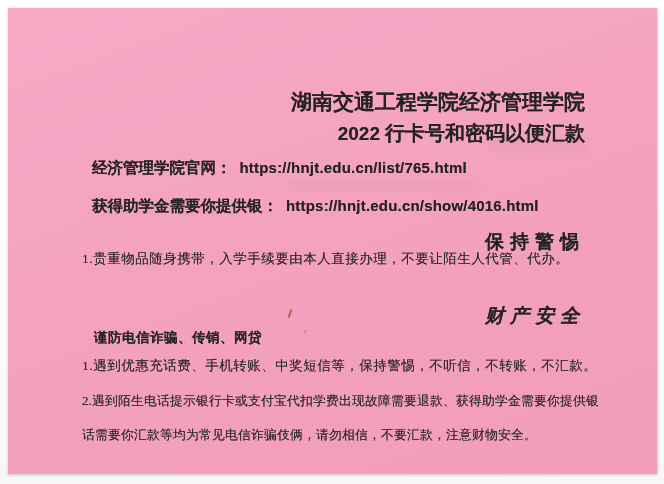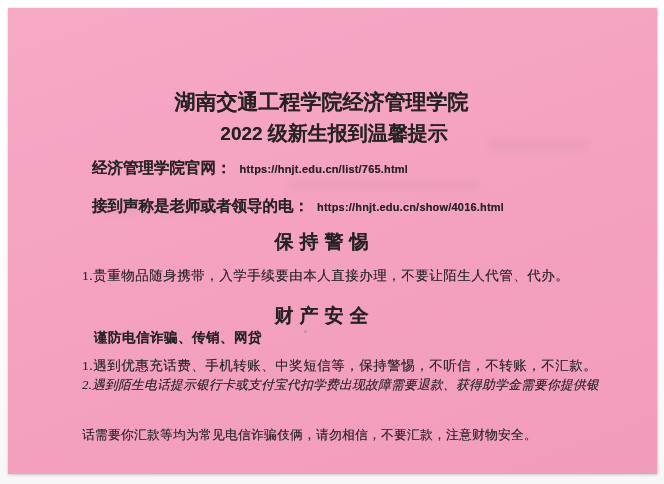--- a/index.html
+++ b/index.html
@@ -27,23 +27,23 @@
     box-shadow: 0 1px 3px rgba(0,0,0,0.18), 1px 0 2px rgba(0,0,0,0.08);
     overflow: hidden;
   }
   .line {
     position: absolute;
     white-space: nowrap;
     color: #262626;
     text-shadow: 0 0 0.5px rgba(40,20,30,0.55);
   }
   .centered {
-    left: 62px;
+    left: 74px;
     width: 503px;
-    text-align: center;
+    text-align: right;
   }
   .title {
     top: 80px;
     font-size: 21px;
     font-weight: bold;
     color: #232323;
   }
   .subtitle {
     top: 112px;
     font-size: 20px;
@@ -56,56 +56,56 @@
     margin-left: 25px;
   }
   .link-line {
     left: 84px;
     font-size: 15.5px;
     font-weight: bold;
     color: #242424;
   }
   .link-line .url {
     font-family: "Liberation Sans", "DejaVu Sans", sans-serif;
-    font-size: 11px;
+    font-size: 15px;
     margin-left: 8px;
     letter-spacing: 0.2px;
   }
   .link1 { top: 150px; }
   .link2 { top: 188px; }
   .sec-heading {
     font-size: 19px;
     font-weight: bold;
     letter-spacing: 6px;
     text-indent: 6px;
     color: #232323;
   }
   .sec1-heading { top: 221px; }
-  .sec2-heading { top: 295px; }
+  .sec2-heading { top: 295px; font-style: italic; }
   .body-line {
     left: 74px;
     font-size: 13.5px;
     letter-spacing: 0.5px;
     color: #2b2b2b;
     line-height: 19px;
   }
-  .s1-item1 { top: 258px; }
+  .s1-item1 { top: 241px; }
   .s1-item2 { top: 276px; }
   .warning {
     top: 320px;
     font-weight: bold;
     color: #242424;
     margin-left: 12px;
   }
   .s2-item1 { top: 348px; }
   .para-line {
     font-size: 12.8px;
     letter-spacing: 0.2px;
   }
-  .p-l1 { top: 368px; font-style: italic; }
+  .p-l1 { top: 384px; }
   .p-l2 { top: 393px; }
   .p-l3 { top: 418px; }
   .speck {
     position: absolute;
     pointer-events: none;
   }
   .speck-ink {
     left: 281px;
     top: 301px;
     width: 2px;
@@ -141,29 +141,29 @@
 <div class="scan">
   <div class="paper">
 
     <div class="smudge smudge1"></div>
     <div class="smudge smudge2"></div>
     <div class="smudge smudge3"></div>
 
     <div class="line centered title">湖南交通工程学院经济管理学院</div>
 
     <div class="line centered subtitle">
-      <span class="num">2022</span><span> 级新生报到温馨提示</span>
+      <span class="num">2022</span><span> 行卡号和密码以便汇款</span>
     </div>
 
     <div class="line link-line link1">
       <span>经济管理学院官网：</span><span class="url">https://hnjt.edu.cn/list/765.html</span>
     </div>
 
     <div class="line link-line link2">
-      <span>接到声称是老师或者领导的电：</span><span class="url">https://hnjt.edu.cn/show/4016.html</span>
+      <span>获得助学金需要你提供银：</span><span class="url">https://hnjt.edu.cn/show/4016.html</span>
     </div>
 
     <div class="line centered sec-heading sec1-heading">保持警惕</div>
 
     <div class="line body-line s1-item1">1.贵重物品随身携带，入学手续要由本人直接办理，不要让陌生人代管、代办。</div>
 
 
     <div class="speck speck-ink"></div>
     <div class="speck speck-dust"></div>
 

